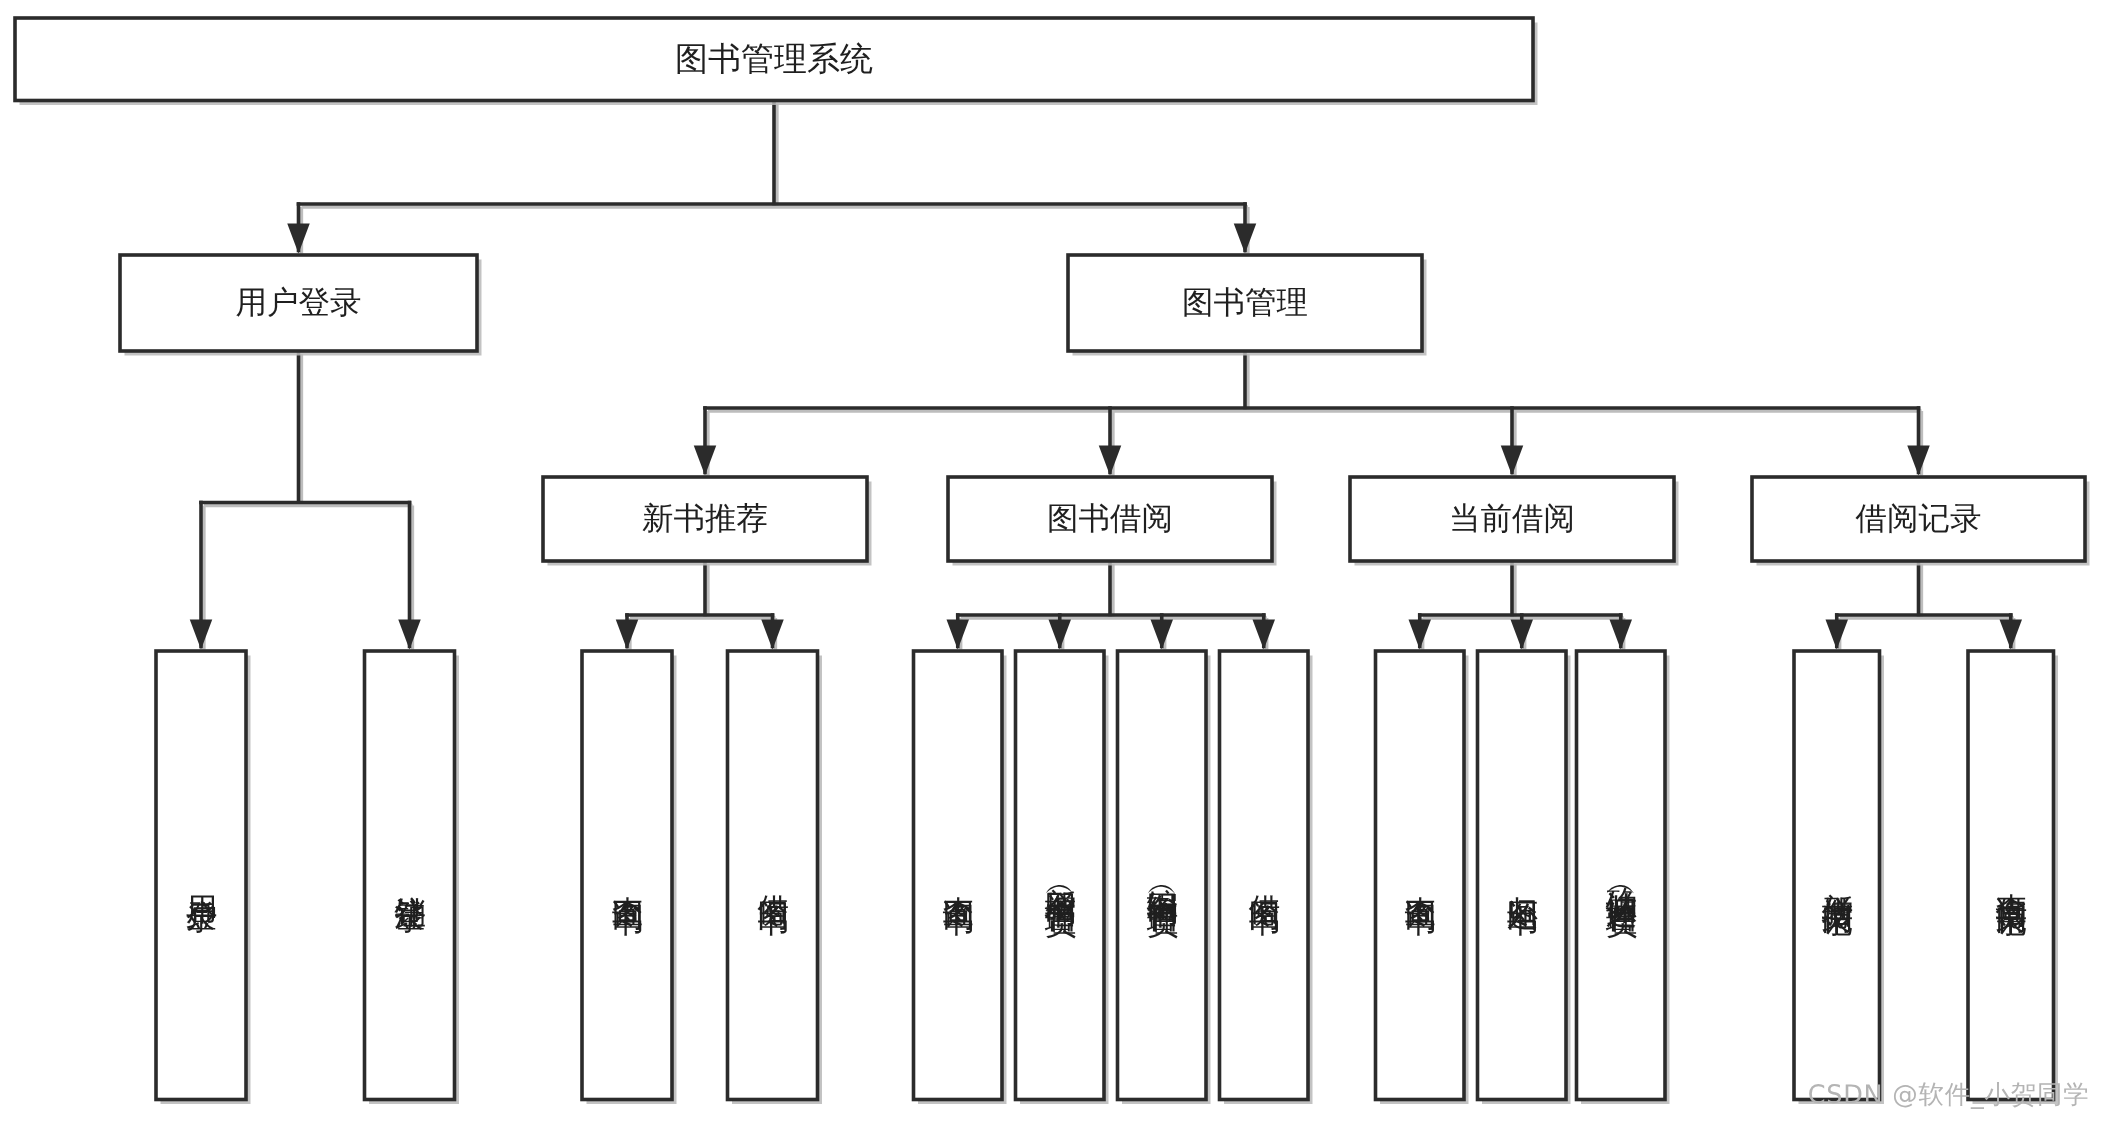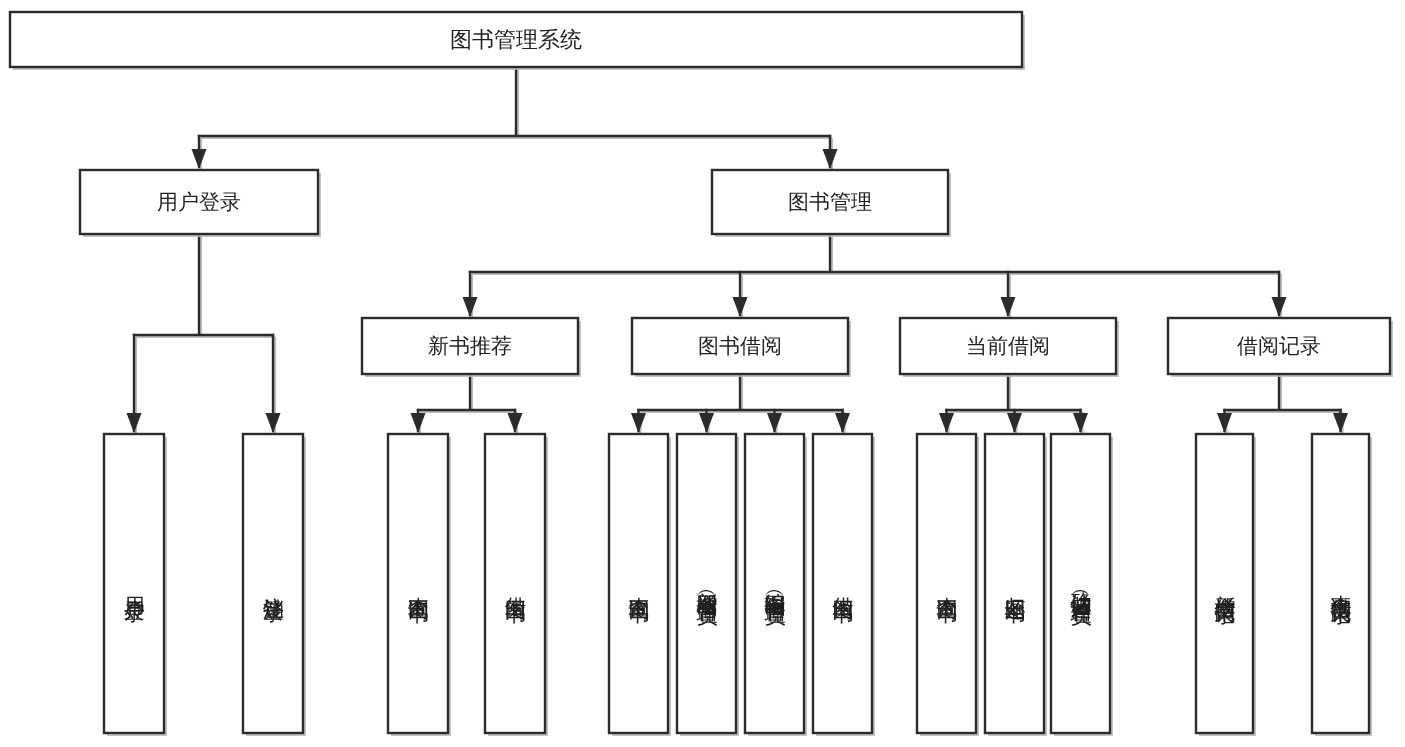--- a/index.html
+++ b/index.html
@@ -274,13 +274,14 @@
         <span class="vlabel">确认归还（管理员）</span>
       </div>
       <div class="vlabel-wrap" style="left: 1196px; top: 434px; width: 57px; height: 299px;">
         <span class="vlabel">新增借阅记录</span>
       </div>
       <div class="vlabel-wrap" style="left: 1312px; top: 434px; width: 57px; height: 299px;">
         <span class="vlabel">查询借阅记录</span>
       </div>
     </div>
 
+  <div id="watermark">CSDN @软件_小贺同学</div>
 </div>
 
 </body></html>

